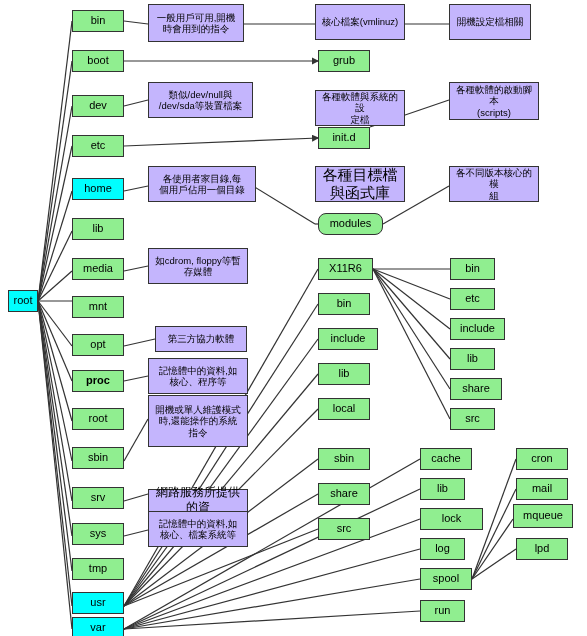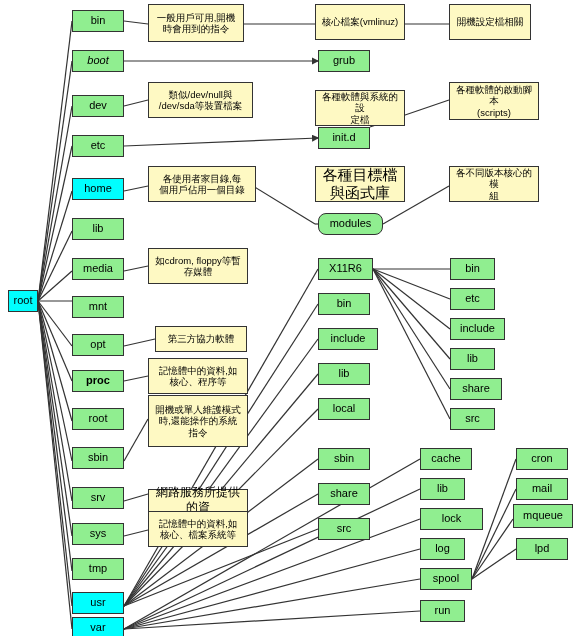--- a/index.html
+++ b/index.html
@@ -26,21 +26,21 @@
       align-items: center;
       justify-content: center;
       font-size: 11px;
       line-height: 1.2;
       padding: 2px 4px;
     }
     .node.cyan {
       background: #00ffff;
     }
     .node.label {
-      background: #fef9c3;
+      background: #c4b5fd;
       border: 1.5px solid #333;
       font-size: 10px;
     }
     svg.lines {
       position: absolute;
       top: 0; left: 0;
       width: 587px;
       height: 636px;
       pointer-events: none;
     }
@@ -142,21 +142,21 @@
 
     <line x1="472" y1="579" x2="516" y2="459"></line>
     <line x1="472" y1="579" x2="516" y2="489"></line>
     <line x1="472" y1="579" x2="513" y2="519"></line>
     <line x1="472" y1="579" x2="516" y2="549"></line>
   </svg>
 
   <div class="node cyan" style="left:8px;top:290px;width:30px;height:22px;">root</div>
 
   <div class="node" style="left:72px;top:10px;width:52px;height:22px;">bin</div>
-  <div class="node" style="left:72px;top:50px;width:52px;height:22px;font-style:italic;">boot</div>
+  <div class="node" style="left:72px;top:50px;width:52px;height:22px;">boot</div>
   <div class="node" style="left:72px;top:95px;width:52px;height:22px;">dev</div>
   <div class="node" style="left:72px;top:135px;width:52px;height:22px;">etc</div>
   <div class="node cyan" style="left:72px;top:178px;width:52px;height:22px;">home</div>
   <div class="node" style="left:72px;top:218px;width:52px;height:22px;">lib</div>
   <div class="node" style="left:72px;top:258px;width:52px;height:22px;">media</div>
   <div class="node" style="left:72px;top:296px;width:52px;height:22px;">mnt</div>
   <div class="node" style="left:72px;top:334px;width:52px;height:22px;">opt</div>
   <div class="node" style="left:72px;top:370px;width:52px;height:22px;font-weight:bold;">proc</div>
   <div class="node" style="left:72px;top:408px;width:52px;height:22px;">root</div>
   <div class="node" style="left:72px;top:447px;width:52px;height:22px;">sbin</div>

